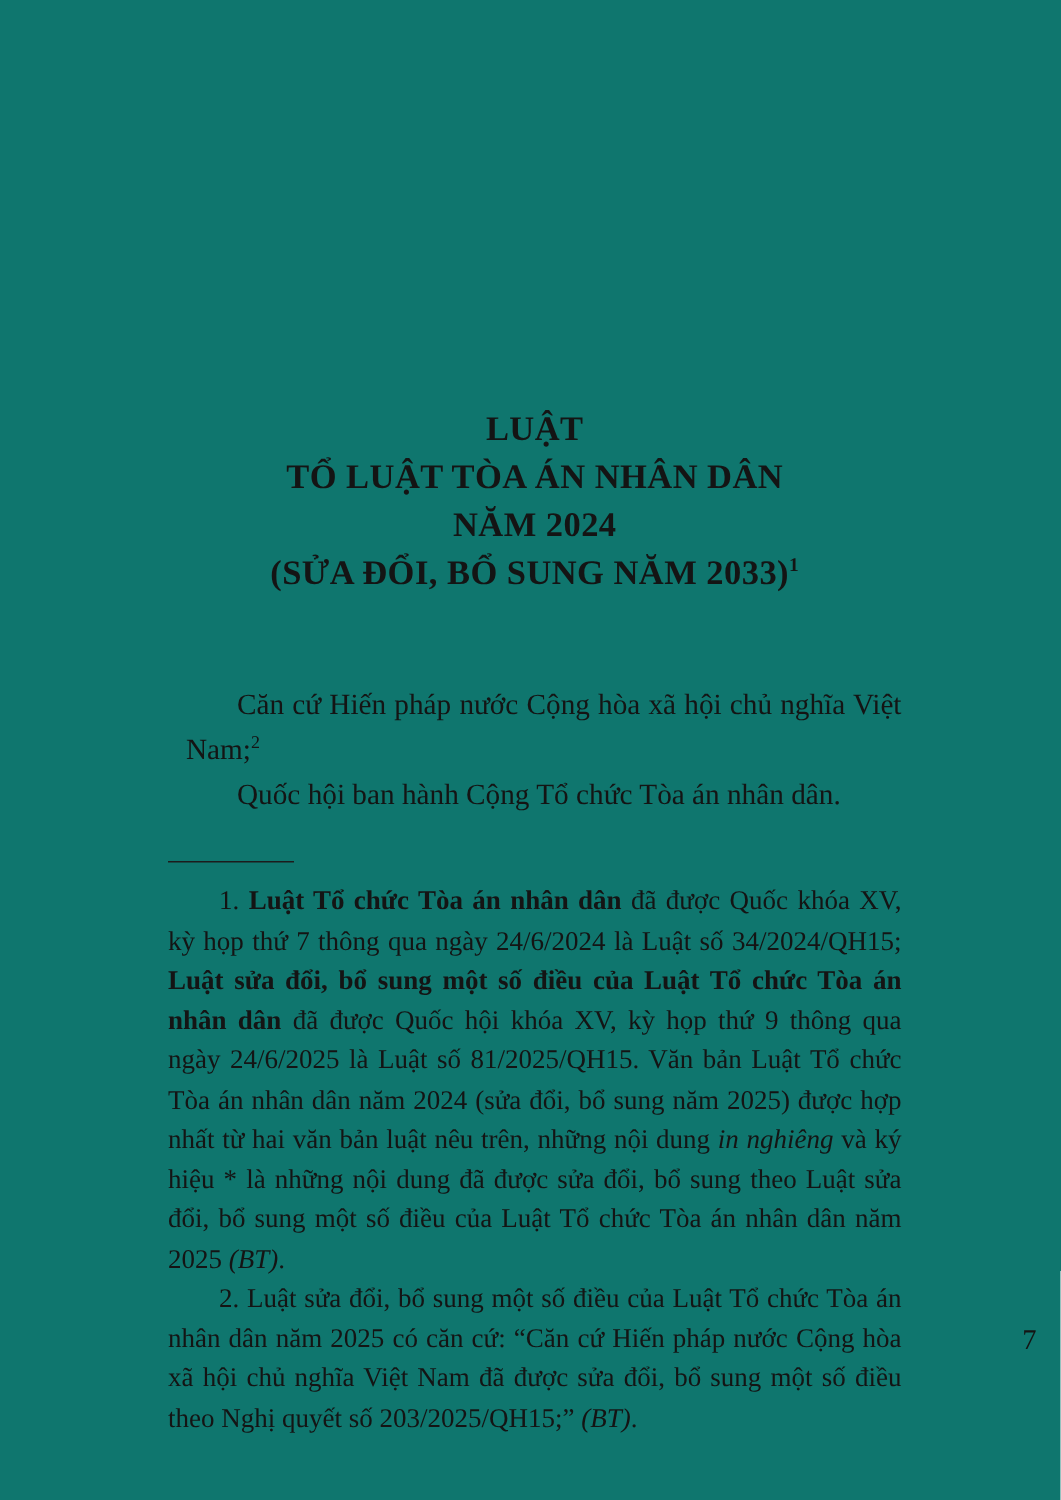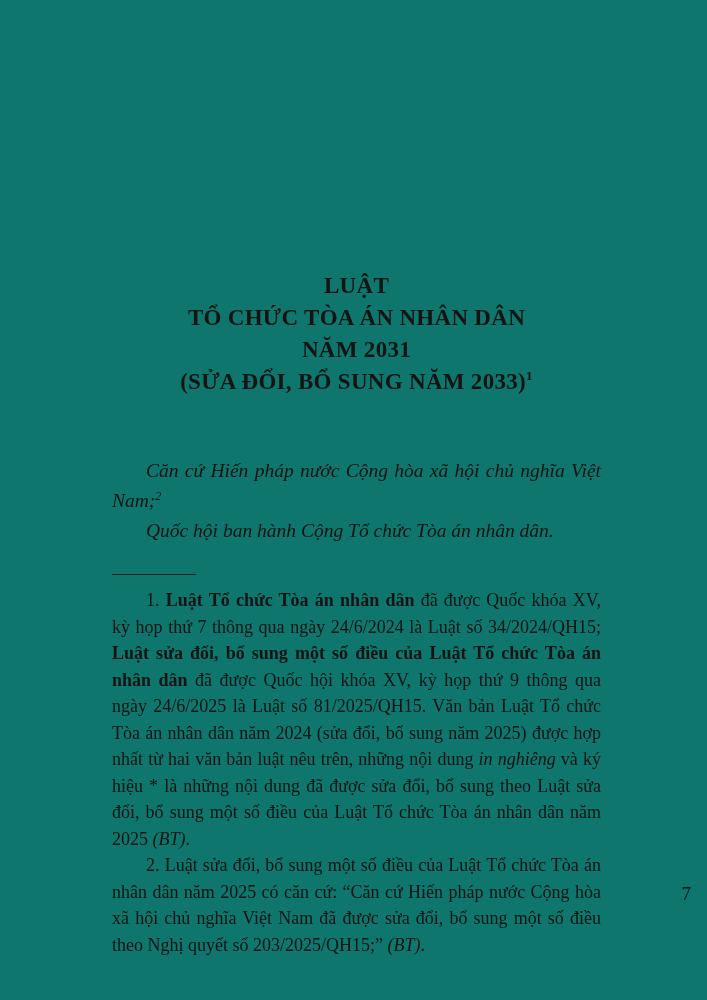--- a/index.html
+++ b/index.html
@@ -33,24 +33,24 @@
   }
   .title-block .title-line { white-space: nowrap; }
   .title-block sup {
     font-size: 13px;
     line-height: 0;
     vertical-align: super;
     font-weight: bold;
   }
   .preamble {
     margin-top: 58px;
-    font-style: italic;
     font-size: 19.5px;
     line-height: 30px;
     text-align: justify;
+    margin-left: 12px;
   }
   .preamble p {
     margin: 0;
     text-indent: 34px;
   }
   .preamble sup {
     font-size: 12px;
     line-height: 0;
     vertical-align: super;
   }
@@ -79,22 +79,22 @@
   }
 </style>
 </head>
 <body>
 
 <div class="page">
   <div class="content">
 
     <div class="title-block">
       <div class="title-line">LUẬT</div>
-      <div class="title-line">TỔ CHỨC TÒA ÁN NHÂN DÂN</div>
-      <div class="title-line">NĂM 2031</div>
+      <div class="title-line">TỔ LUẬT TÒA ÁN NHÂN DÂN</div>
+      <div class="title-line">NĂM 2024</div>
       <div class="title-line"><span>(SỬA ĐỔI, BỔ SUNG NĂM 2033)</span><sup>1</sup></div>
     </div>
 
     <div class="preamble">
       <p><span>Căn cứ Hiến pháp nước Cộng hòa xã hội chủ nghĩa Việt Nam;</span><sup>2</sup></p>
       <p>Quốc hội ban hành Cộng Tổ chức Tòa án nhân dân.</p>
     </div>
 
     <div class="fn-sep"></div>
 

